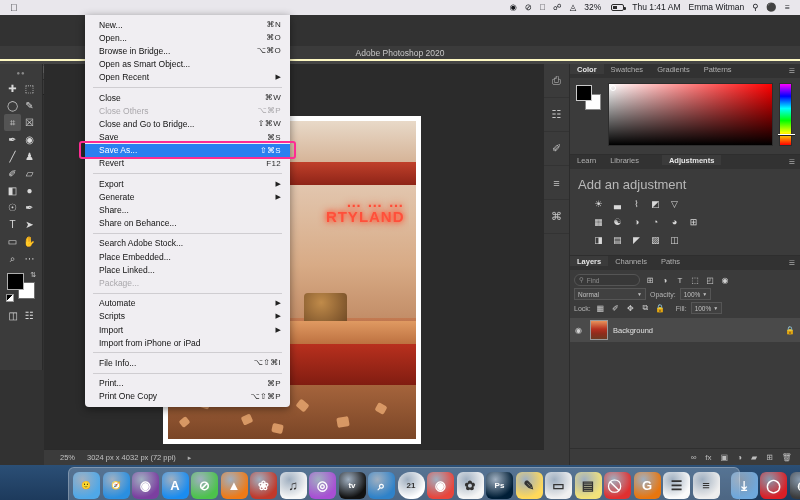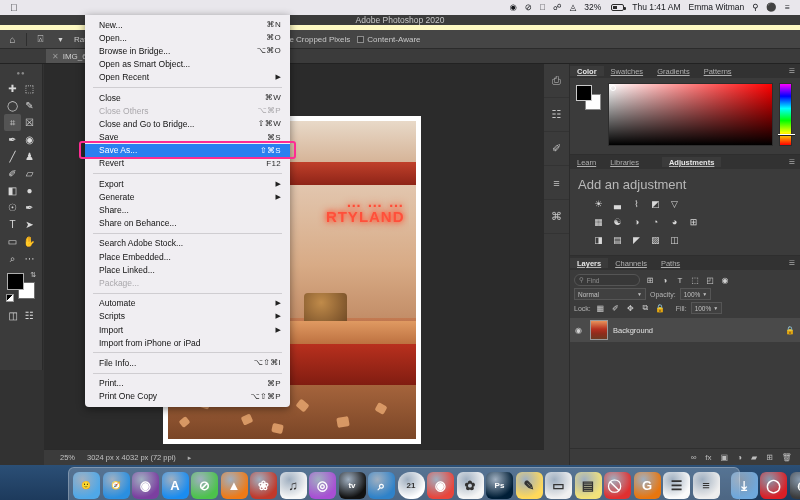--- a/index.html
+++ b/index.html
@@ -33,21 +33,22 @@
   .batt::after{content:"";position:absolute;right:-2.5px;top:1.5px;width:1.5px;height:3px;background:#2b2b2b;border-radius:0 1px 1px 0;}
   .batt i{position:absolute;left:1px;top:1px;height:3px;width:4px;background:#2b2b2b;display:block;}
 
   
   .psapp { position: absolute; top: 15px; left: 0; width: 800px; height: 450px; background: #323232; }
 
   
   .ps-title {
     height: 15px; background: #3b3b3b; color: #c8c8c8;
     font-size: 8.5px; display: flex; align-items: center; justify-content: center;
-    border-bottom: 5px solid #fef9c3;
+    border-bottom: 2px solid #fef9c3;
+    margin-top: 31px;
   }
   
   .ps-options {
     height: 19px; background: #454545; border-bottom: 1px solid #2b2b2b;
     display: flex; align-items: center; gap: 7px; padding: 0 6px;
     font-size: 8px; color: #c9c9c9;
   }
   .obtn { width: 13px; height: 13px; display:flex;align-items:center;justify-content:center; color:#d2d2d2; font-size:10px;}
   .ochk { width: 7px; height: 7px; border: 1px solid #8c8c8c; background:#3a3a3a; display:inline-block; margin-right:3px; vertical-align:-1px;}
   .osep { width:1px; height:13px; background:#2e2e2e; }
@@ -125,21 +126,21 @@
   }
   .status .arrow { font-size:7px; color:#aeaeae;}
 
   
   .rail { position:absolute; left:544px; top:0; width:26px; height:401px; background:#3b3b3b; border-right:1px solid #2c2c2c;}
   .rail .ricon { height:34px; display:flex;align-items:center;justify-content:center;color:#c6c6c6;font-size:11px; border-bottom:1px solid #333;}
 
   
   .panels { position:absolute; left:570px; top:0; width:230px; height:401px; background:#3b3b3b;}
   .pgroup { background:#3b3b3b; }
-  .ptabs { height:14px; background:#323232; display:flex; align-items:center; font-size:7.5px; color:#b0b0b0; position:relative;text-decoration:underline;}
+  .ptabs { height:14px; background:#323232; display:flex; align-items:flex-start; font-size:7.5px; color:#b0b0b0; position:relative;}
   .ptab { padding:0 7px; display:flex;align-items:center; }
   .ptab.active { background:#3b3b3b; color:#e6e6e6; border-top:1px solid #4a9eff00; }
   .pmenu { position:absolute; right:5px; top:3px; color:#a8a8a8; font-size:7px;}
   .pbody { padding:5px 6px; }
 
   
   .colorpanel { display:flex; gap:6px; padding:5px 8px 8px 6px; }
   .cp-sw { position:relative; width:26px; height:26px; margin-top:2px;}
   .cp-fg { position:absolute; left:0; top:0; width:16px;height:16px;background:#000;border:1px solid #c9c9c9;}
   .cp-bg { position:absolute; left:9px; top:9px; width:16px;height:16px;background:#fff;border:1px solid #8a8a8a;}

